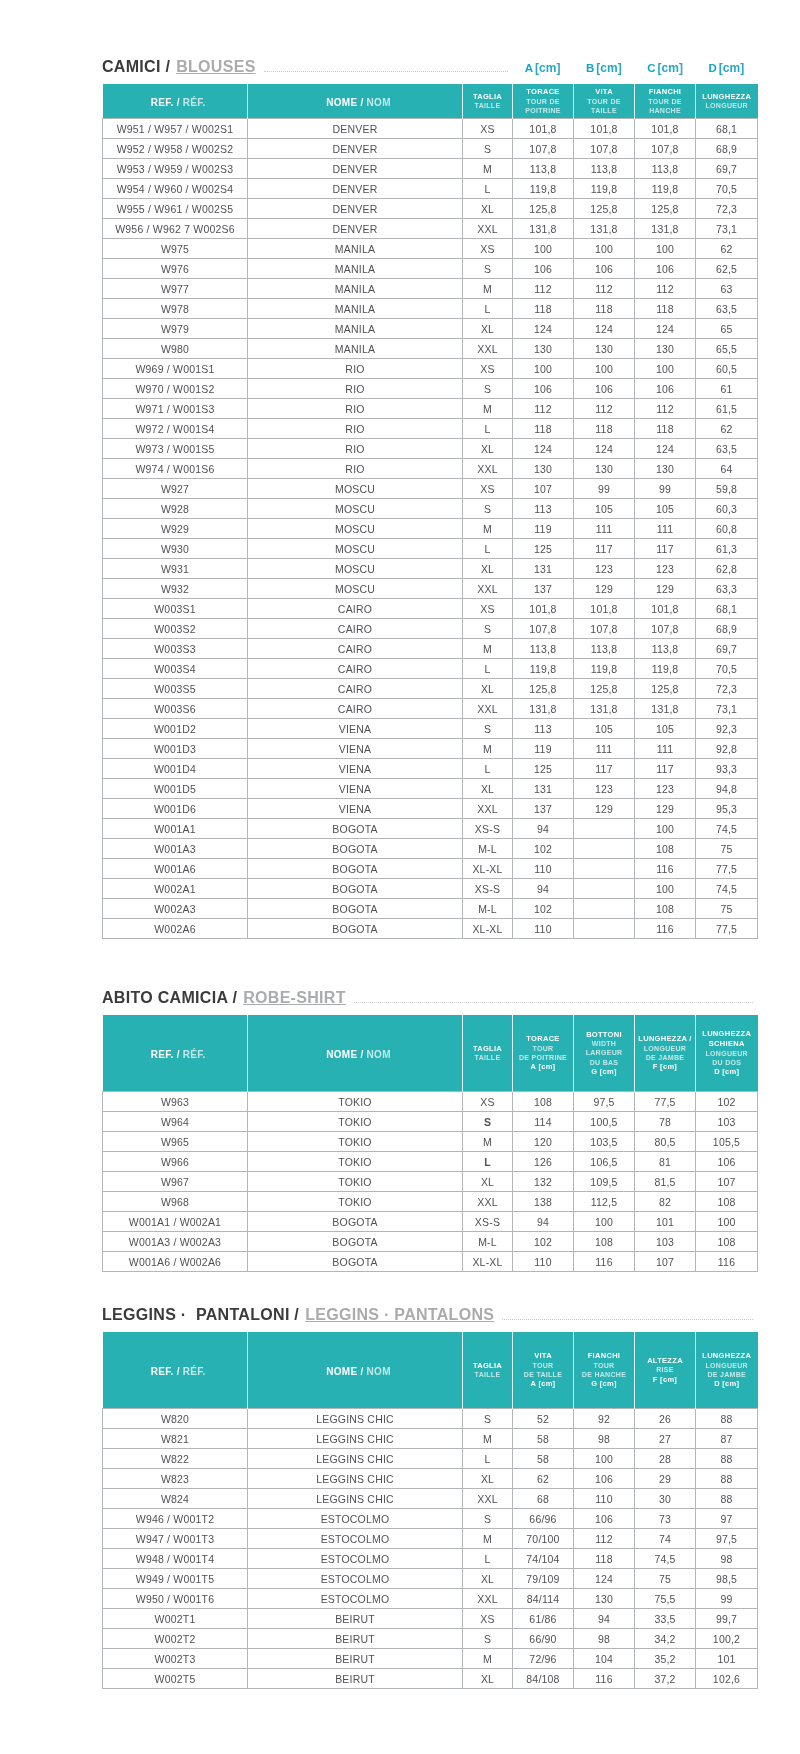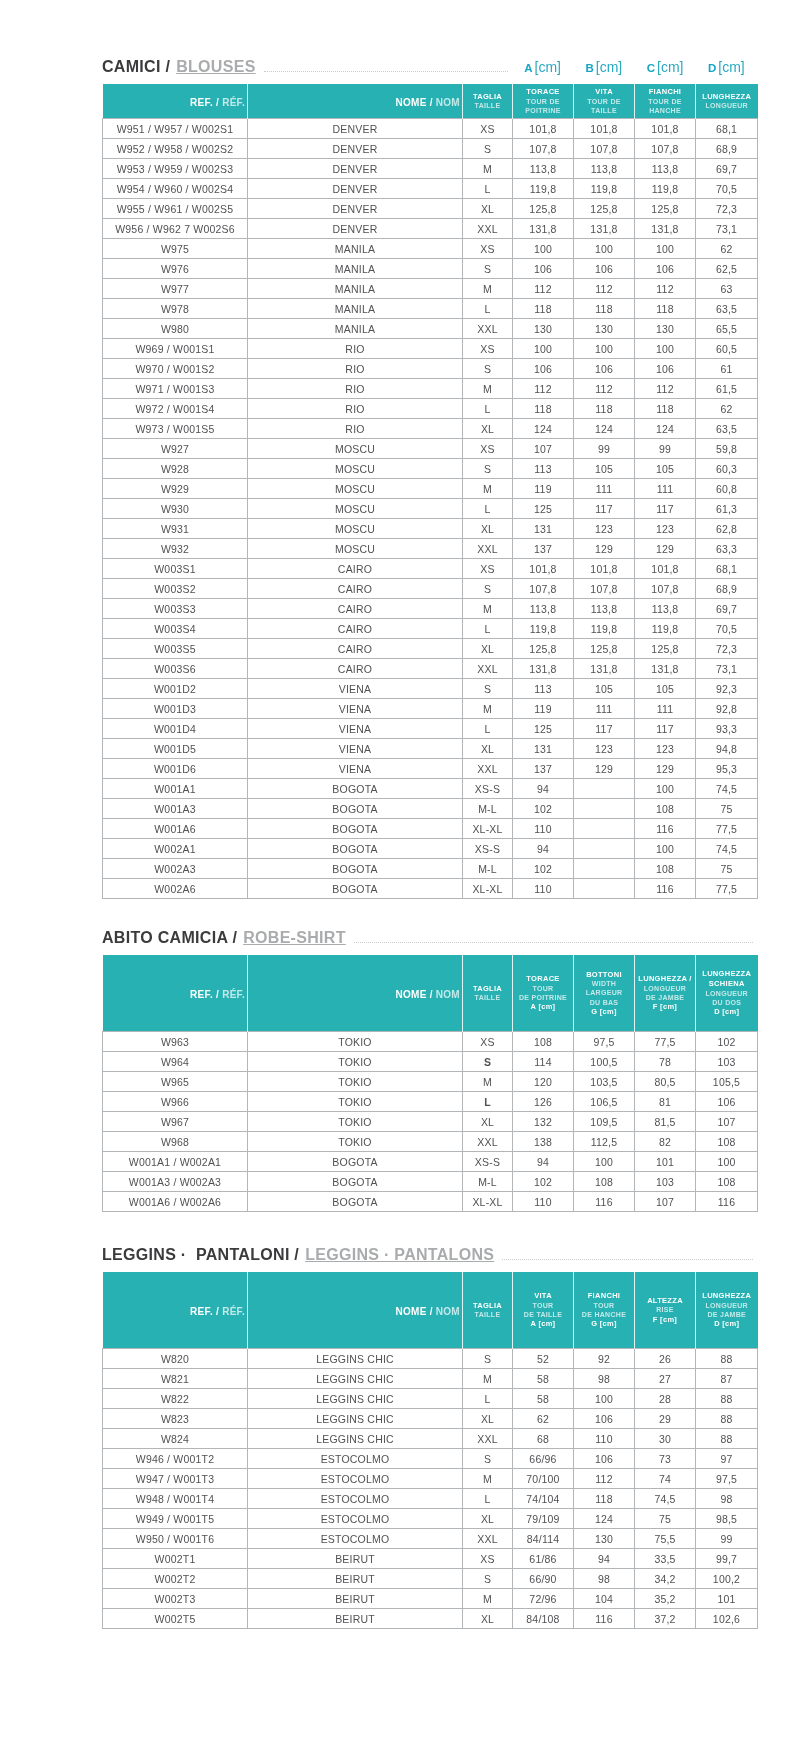--- a/index.html
+++ b/index.html
@@ -1,39 +1,39 @@
 <!DOCTYPE html>
 <html><head>
 <meta charset="utf-8">
 <style>
   html,body{margin:0;padding:0;background:#ffffff;}
   body{width:800px;height:1754px;overflow:hidden;font-family:"Liberation Sans",sans-serif;-webkit-font-smoothing:antialiased;}
   #doc{box-sizing:border-box;width:800px;padding:58px 0 0 66px;}
 
   .section{width:655px;padding-left:36px;}
-  .section-abito{margin-top:30px;}
+  .section-abito{margin-top:50px;}
   .section-leggins{margin-top:34px;}
 
   .title-row{display:flex;align-items:flex-end;width:655px;margin-bottom:8px;}
   .t-primary{font-weight:700;font-size:16px;color:#3b3b3d;letter-spacing:.3px;white-space:pre;}
   .t-secondary{font-weight:700;font-size:16px;color:#a9abad;letter-spacing:.3px;margin-left:6px;white-space:pre;text-decoration:underline;}
   .leader{flex:1;border-bottom:1px dotted #c9cbcd;margin:0 4px 4px 8px;height:1px;}
   .letters{display:flex;width:245px;flex:none;}
   .letter-cell{flex:1;text-align:center;font-size:11.5px;color:#17a6c2;font-weight:700;padding-bottom:1px;}
-  .letter-cell .u{font-weight:400;font-size:14px;margin-left:2px;color:#2aa9c0;}
+  .letter-cell .u{font-weight:700;font-size:12px;margin-left:2px;color:#2aa9c0;}
 
   table.size-table{border-collapse:collapse;table-layout:fixed;width:655px;background:#fff;}
   table.size-table td{border:1px solid #b3b6b8;height:17px;font-size:10.5px;color:#515154;text-align:center;padding:1px 2px;letter-spacing:.2px;white-space:nowrap;overflow:hidden;}
   td.ref,td.name{text-align:left;padding-left:9px;}
   td.bold{font-weight:700;}
 
   thead th{background:#27b1b2;border:none;vertical-align:middle;padding:3px 2px;height:28px;}
   thead th + th{border-left:1px solid rgba(255,255,255,.85);}
   table.hdr-tall thead th{height:70px;}
-  th.left{text-align:right;padding-left:9px;}
+  th.left{text-align:center;padding-left:9px;}
   .hb{display:block;font-size:7.5px;font-weight:700;color:#ffffff;letter-spacing:.3px;line-height:1.3;text-align:center;}
   .hl{display:block;font-size:7px;font-weight:700;color:rgba(255,255,255,.72);letter-spacing:.3px;line-height:1.3;text-align:center;}
   .hib{font-size:10px;font-weight:700;color:#ffffff;letter-spacing:.3px;}
   .hil{font-size:10px;font-weight:700;color:rgba(255,255,255,.72);letter-spacing:.3px;margin-left:3px;}
 </style>
 </head>
 <body>
 
 <main id="doc">
     <section class="section section-camici">
@@ -172,20 +172,29 @@
           <tr>
             <td class="ref">W978</td>
             <td class="name">MANILA</td>
             <td class="val">L</td>
             <td class="val">118</td>
             <td class="val">118</td>
             <td class="val">118</td>
             <td class="val">63,5</td>
           </tr>
           <tr>
+            <td class="ref">W979</td>
+            <td class="name">MANILA</td>
+            <td class="val">XL</td>
+            <td class="val">124</td>
+            <td class="val">124</td>
+            <td class="val">124</td>
+            <td class="val">65</td>
+          </tr>
+          <tr>
             <td class="ref">W980</td>
             <td class="name">MANILA</td>
             <td class="val">XXL</td>
             <td class="val">130</td>
             <td class="val">130</td>
             <td class="val">130</td>
             <td class="val">65,5</td>
           </tr>
           <tr>
             <td class="ref">W969 / W001S1</td>
@@ -224,20 +233,29 @@
             <td class="val">62</td>
           </tr>
           <tr>
             <td class="ref">W973 / W001S5</td>
             <td class="name">RIO</td>
             <td class="val">XL</td>
             <td class="val">124</td>
             <td class="val">124</td>
             <td class="val">124</td>
             <td class="val">63,5</td>
+          </tr>
+          <tr>
+            <td class="ref">W974 / W001S6</td>
+            <td class="name">RIO</td>
+            <td class="val">XXL</td>
+            <td class="val">130</td>
+            <td class="val">130</td>
+            <td class="val">130</td>
+            <td class="val">64</td>
           </tr>
           <tr>
             <td class="ref">W927</td>
             <td class="name">MOSCU</td>
             <td class="val">XS</td>
             <td class="val">107</td>
             <td class="val">99</td>
             <td class="val">99</td>
             <td class="val">59,8</td>
           </tr>

